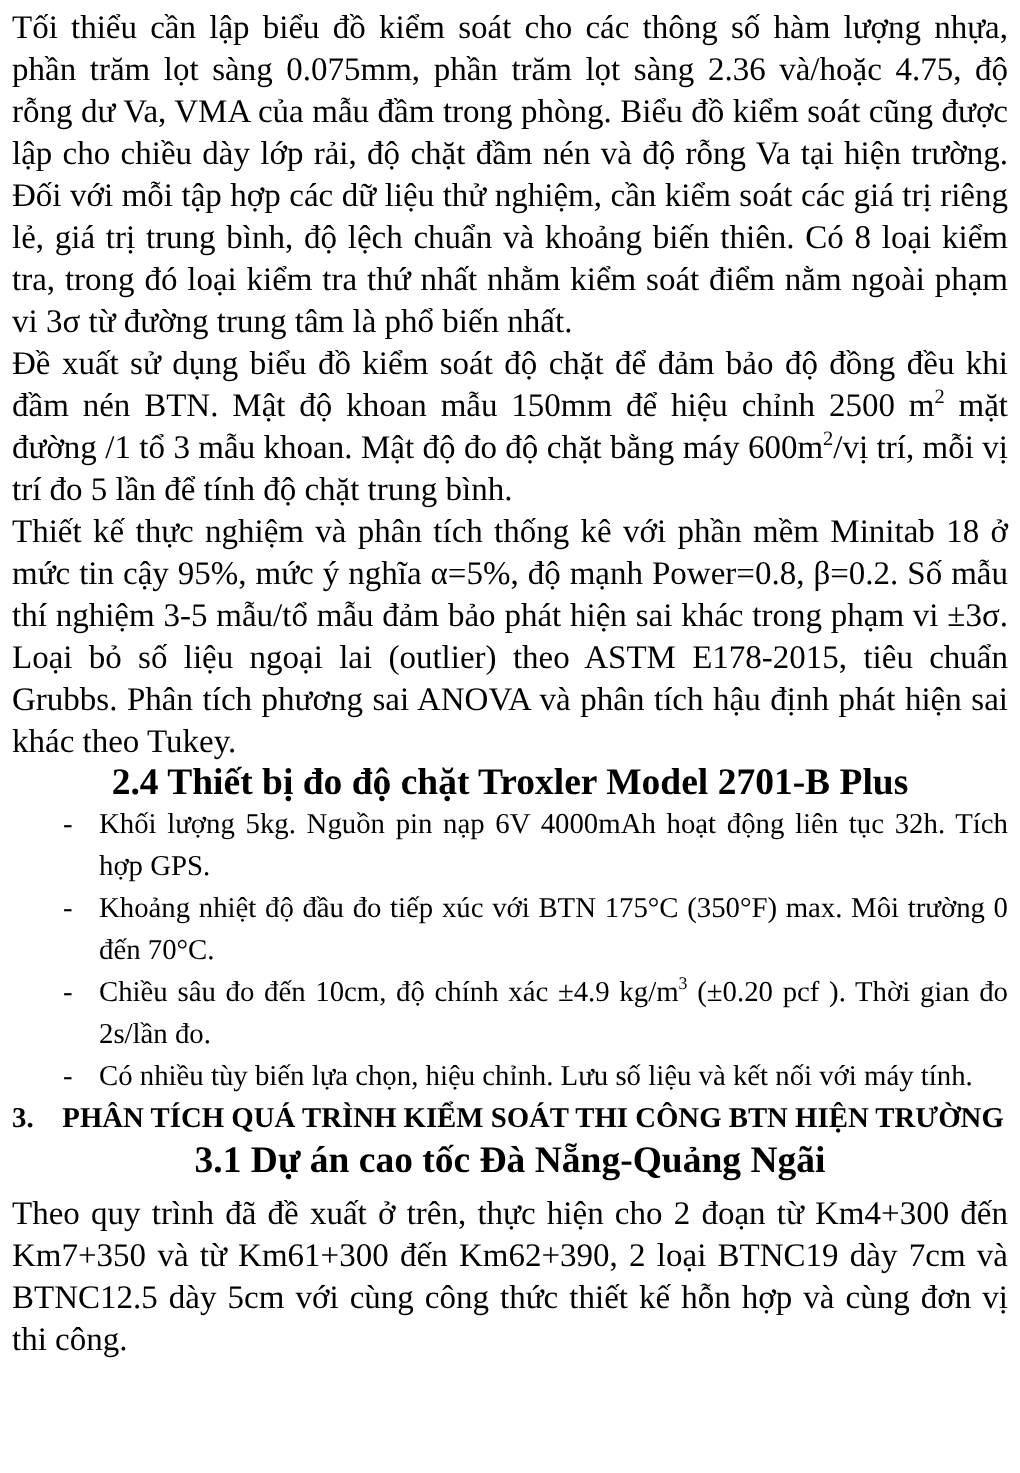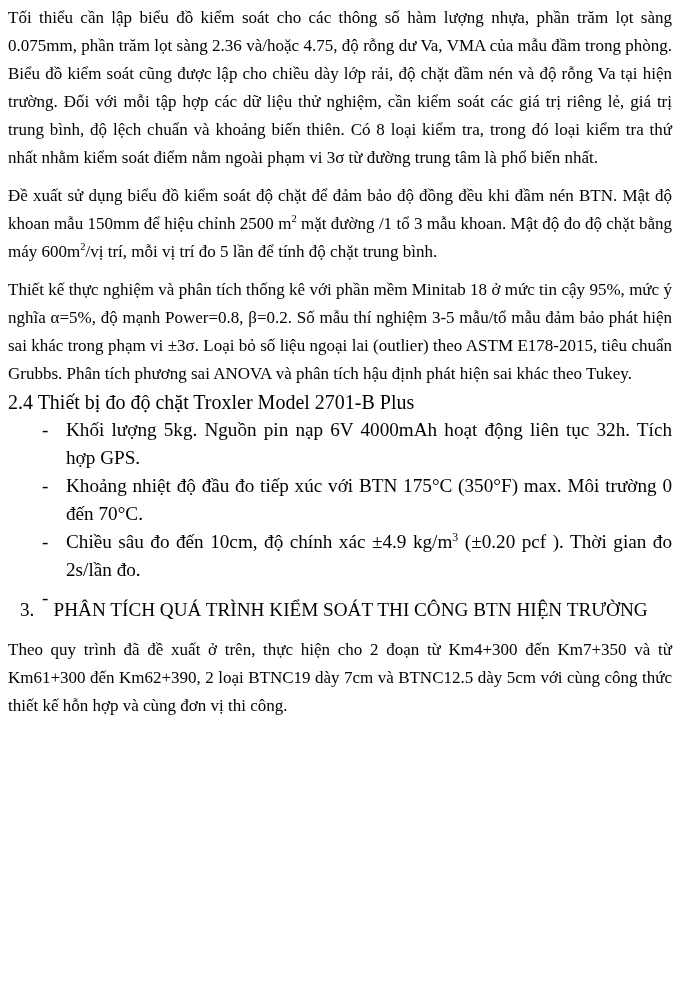--- a/index.html
+++ b/index.html
@@ -17,48 +17,47 @@
   }
   .page {
     width: 680px;
     height: 982px;
     position: relative;
     box-sizing: border-box;
     padding: 4px 8px 0 8px;
     background: #ffffff;
   }
   .para {
-    font-size: 17px;
+    font-size: 22px;
     line-height: 28px;
     text-align: justify;
     text-justify: inter-word;
     margin: 0;
     padding: 0;
     hyphens: none;
   }
   .gap-para {
-    margin-top: 10px;
   }
   .gap-small {
     margin-top: 7px;
   }
   .heading-bold {
-    font-size: 20px;
+    font-size: 25px;
     line-height: 28px;
-    font-weight: normal;
-    text-align: left;
+    font-weight: bold;
+    text-align: center;
     margin: 0;
     padding: 0;
   }
   .heading-section {
     font-size: 19.2px;
     line-height: 28px;
-    font-weight: normal;
+    font-weight: bold;
     text-align: left;
-    margin: 12px;
+    margin: 0;
     padding: 0;
     white-space: pre;
   }
   ul.bullets {
     list-style: none;
     margin: 0;
     padding: 0;
   }
   ul.bullets li {
     position: relative;
@@ -91,22 +90,23 @@
 
   <p class="para gap-para">Thiết kế thực nghiệm và phân tích thống kê với phần mềm Minitab 18 ở mức tin cậy 95%, mức ý nghĩa α=5%, độ mạnh Power=0.8, β=0.2. Số mẫu thí nghiệm 3-5 mẫu/tổ mẫu đảm bảo phát hiện sai khác trong phạm vi ±3σ. Loại bỏ số liệu ngoại lai (outlier) theo ASTM E178-2015, tiêu chuẩn Grubbs. Phân tích phương sai ANOVA và phân tích hậu định phát hiện sai khác theo Tukey.</p>
 
   <h3 class="heading-bold gap-small">2.4 Thiết bị đo độ chặt Troxler Model 2701-B Plus</h3>
 
 
   <ul class="bullets">
     <li><span class="dash">-</span><span>Khối lượng 5kg. Nguồn pin nạp 6V 4000mAh hoạt động liên tục 32h. Tích hợp GPS.</span></li>
     <li><span class="dash">-</span><span>Khoảng nhiệt độ đầu đo tiếp xúc với BTN 175°C (350°F) max. Môi trường 0 đến 70°C.</span></li>
     <li><span class="dash">-</span><span>Chiều sâu đo đến 10cm, độ chính xác ±4.9 kg/m</span><sup>3</sup><span> (±0.20 pcf ). Thời gian đo 2s/lần đo.</span></li>
-    <li><span class="dash">-</span></li>
+    <li><span class="dash">-</span><span>Có nhiều tùy biến lựa chọn, hiệu chỉnh. Lưu số liệu và kết nối với máy tính.</span></li>
   </ul>
 
 
   <h2 class="heading-section gap-small">3.    PHÂN TÍCH QUÁ TRÌNH KIỂM SOÁT THI CÔNG BTN HIỆN TRƯỜNG</h2>
 
+  <h3 class="heading-bold">3.1 Dự án cao tốc Đà Nẵng-Quảng Ngãi</h3>
 
   <p class="para gap-small">Theo quy trình đã đề xuất ở trên, thực hiện cho 2 đoạn từ Km4+300 đến Km7+350 và từ Km61+300 đến Km62+390, 2 loại BTNC19 dày 7cm và BTNC12.5 dày 5cm với cùng công thức thiết kế hỗn hợp và cùng đơn vị thi công.</p>
 
 </div>
 
 </body></html>

